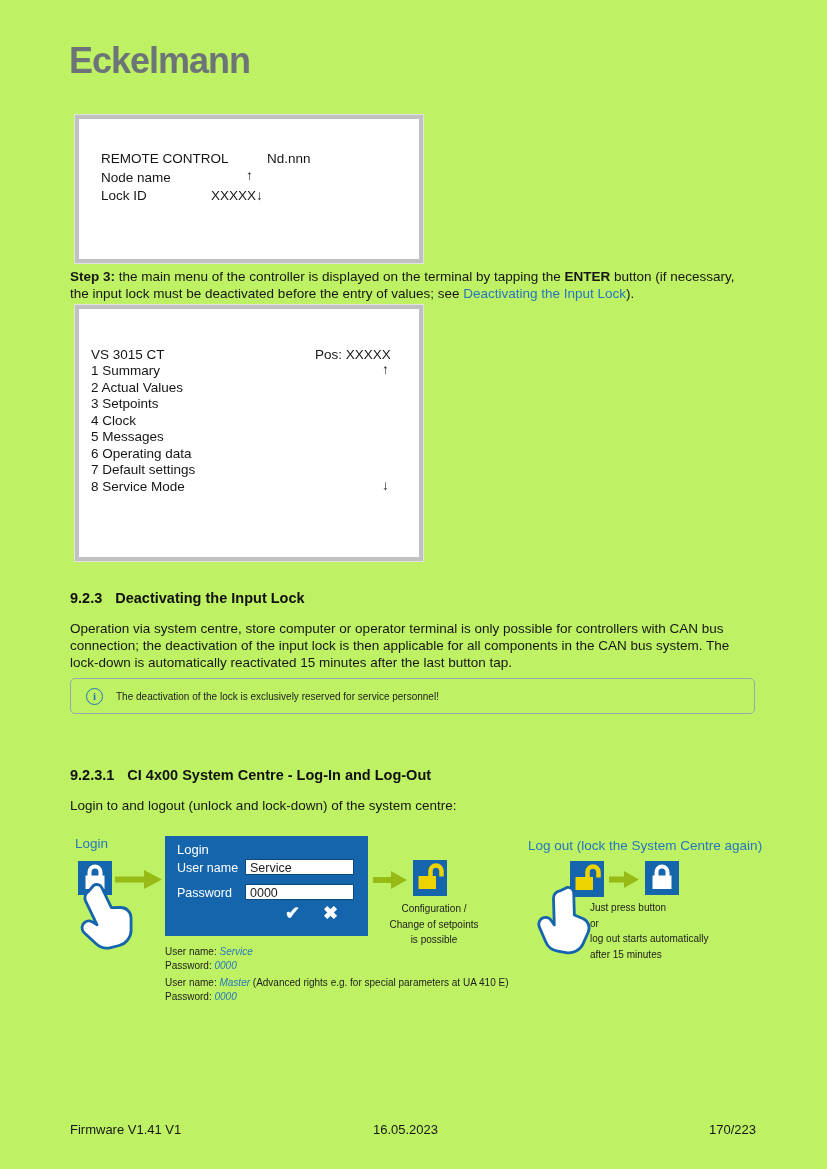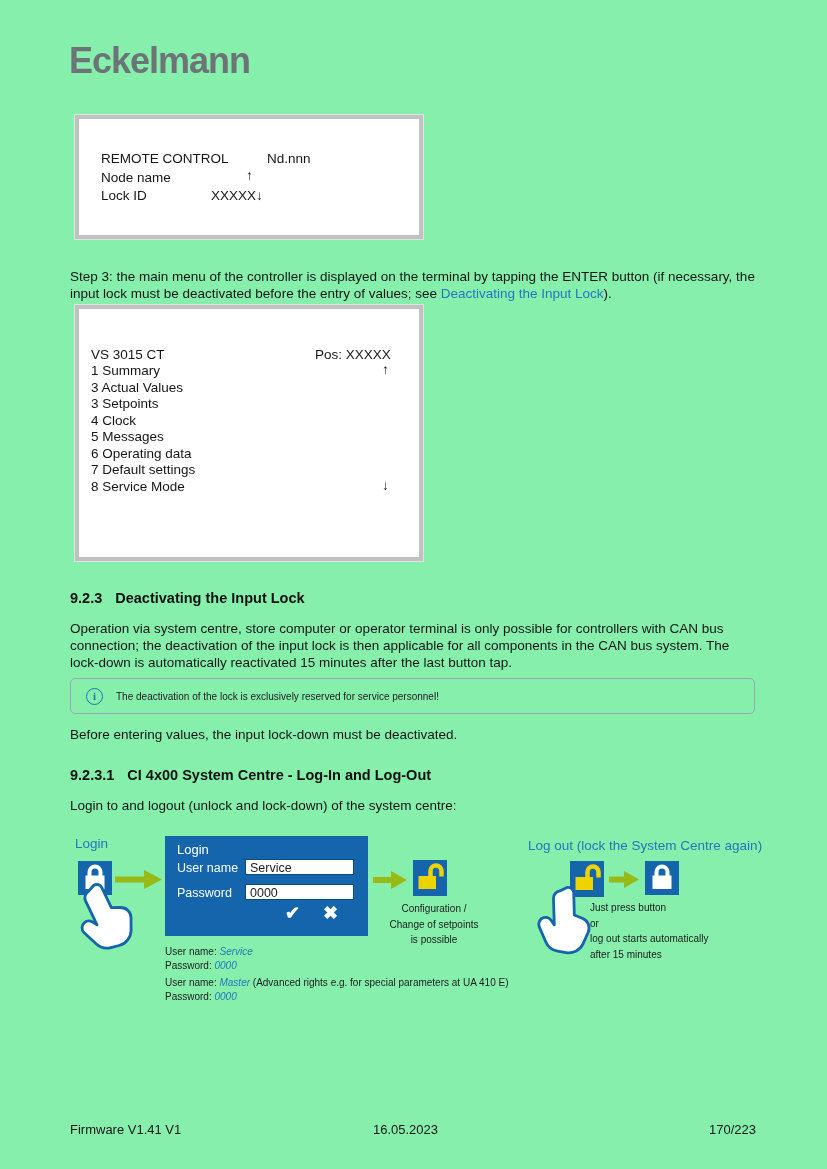--- a/index.html
+++ b/index.html
@@ -1,36 +1,36 @@
 <!DOCTYPE html>
 <html><head>
 <meta charset="utf-8">
 <style>
   * { margin:0; padding:0; box-sizing:border-box; }
   html,body { background:#ffffff; }
   .page {
-    position:relative; width:827px; height:1169px; background:#86efac;
+    position:relative; width:827px; height:1169px; background:#bef264;
     font-family:"Liberation Sans", sans-serif; color:#1a1a1a; overflow:hidden;
   }
   .logo {
     position:absolute; left:69px; top:40px;
     font-size:36px; font-weight:700; color:#6c7477; letter-spacing:-1px;
   }
   
   .termbox {
     position:absolute; background:#fff;
     border:4px solid #c1c1c1; box-shadow:0 0 0 1px #e2e2e2;
     font-size:13.5px; color:#161616;
   }
   .termbox span { position:absolute; white-space:nowrap; }
-  .box1 { left:75px; top:115px; width:348px; height:124px;text-decoration:underline; }
+  .box1 { left:75px; top:115px; width:348px; height:148px;text-decoration:underline; }
   .box2 { left:75px; top:305px; width:348px; height:256px; }
   .body { font-size:13.5px; line-height:17px; color:#161616; }
   .para { position:absolute; left:70px; width:686px; }
-  .bold { font-weight:400; }
+  .bold { font-weight:700; }
   .link { color:#2776bd; text-decoration:none; cursor:pointer; }
   .h2 { position:absolute; left:70px; font-size:14.5px; font-weight:700; color:#111; }
   .h2 .num { margin-right:13px; }
   .infobox {
     position:absolute; left:70px; top:678px; width:685px; height:36px;
     border:1px solid #9aa7b2; border-radius:5px;
     display:flex; align-items:center; padding-left:15px;
   }
   .info-icon {
     width:17px; height:17px; border:1.5px solid #2273b8; border-radius:50%;
@@ -78,40 +78,39 @@
     <span style="left:132px;top:69px">XXXXX↓</span>
   </div>
 
   <p class="body para" style="top:268px"><span class="bold">Step 3:</span><span> the main menu of the controller is displayed on the terminal by tapping the </span><span class="bold">ENTER</span><span> button (if necessary, the input lock must be deactivated before the entry of values; see </span><a class="link">Deactivating the Input Lock</a><span>).</span></p>
 
   <div class="termbox box2">
     <span style="left:12px;top:38px">VS 3015 CT</span>
     <span style="left:236px;top:38px">Pos: XXXXX</span>
     <span style="left:303px;top:53px">↑</span>
     <span style="left:12px;top:54px">1 Summary</span>
-    <span style="left:12px;top:71px">3 Actual Values</span>
+    <span style="left:12px;top:71px">2 Actual Values</span>
     <span style="left:12px;top:87px">3 Setpoints</span>
     <span style="left:12px;top:104px">4 Clock</span>
     <span style="left:12px;top:120px">5 Messages</span>
     <span style="left:12px;top:137px">6 Operating data</span>
     <span style="left:12px;top:153px">7 Default settings</span>
     <span style="left:12px;top:170px">8 Service Mode</span>
     <span style="left:303px;top:169px">↓</span>
   </div>
 
   <h2 class="h2" style="top:590px"><span class="num">9.2.3</span><span>Deactivating the Input Lock</span></h2>
 
   <p class="body para" style="top:620px">Operation via system centre, store computer or operator terminal is only possible for controllers with CAN bus connection; the deactivation of the input lock is then applicable for all components in the CAN bus system. The lock-down is automatically reactivated 15 minutes after the last button tap.</p>
 
   <div class="infobox">
     <span class="info-icon">i</span>
     <span class="txt">The deactivation of the lock is exclusively reserved for service personnel!</span>
   </div>
 
-  <p class="body para" style="top:726px">Before entering values, the input lock-down must be deactivated.</p>
 
   <h2 class="h2" style="top:767px"><span class="num">9.2.3.1</span><span>CI 4x00 System Centre - Log-In and Log-Out</span></h2>
 
   <p class="body para" style="top:797px">Login to and logout (unlock and lock-down) of the system centre:</p>
 
   <span class="dlabel" style="left:75px;top:836px">Login</span>
 
   <svg class="lockbtn" style="left:78px;top:861px" viewBox="0 0 34 34">
     <rect width="34" height="34" fill="#1565ac"></rect>
     <path d="M11.5 16 v-5 a5.5 5.5 0 0 1 11 0 V16" fill="none" stroke="#fff" stroke-width="4"></path>

